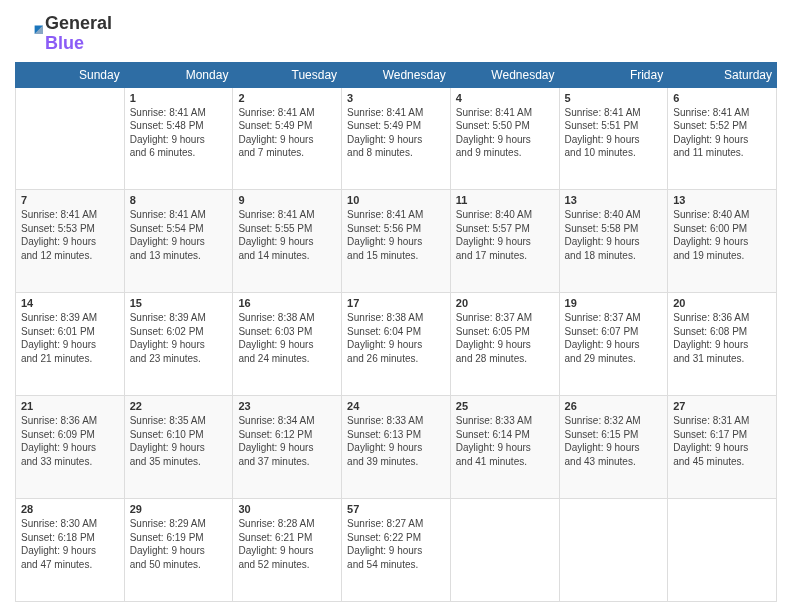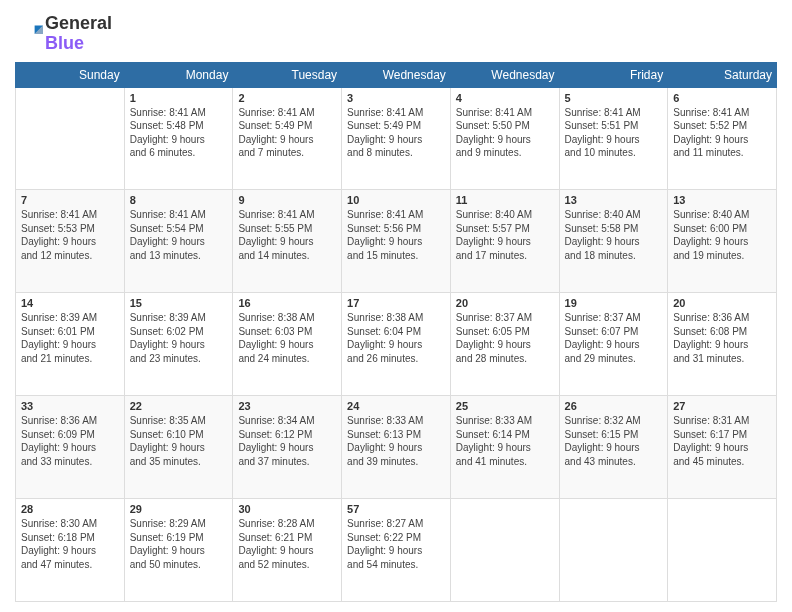--- a/index.html
+++ b/index.html
@@ -211,21 +211,21 @@
             <span class="day-num">19</span>
             <div class="day-info">Sunrise: 8:37 AM<br>Sunset: 6:07 PM<br>Daylight: 9 hours<br>and 29 minutes.</div>
           </td>
           <td>
             <span class="day-num">20</span>
             <div class="day-info">Sunrise: 8:36 AM<br>Sunset: 6:08 PM<br>Daylight: 9 hours<br>and 31 minutes.</div>
           </td>
         </tr>
         <tr>
           <td>
-            <span class="day-num">33</span>
+            <span class="day-num">21</span>
             <div class="day-info">Sunrise: 8:36 AM<br>Sunset: 6:09 PM<br>Daylight: 9 hours<br>and 33 minutes.</div>
           </td>
           <td>
             <span class="day-num">22</span>
             <div class="day-info">Sunrise: 8:35 AM<br>Sunset: 6:10 PM<br>Daylight: 9 hours<br>and 35 minutes.</div>
           </td>
           <td>
             <span class="day-num">23</span>
             <div class="day-info">Sunrise: 8:34 AM<br>Sunset: 6:12 PM<br>Daylight: 9 hours<br>and 37 minutes.</div>
           </td>

